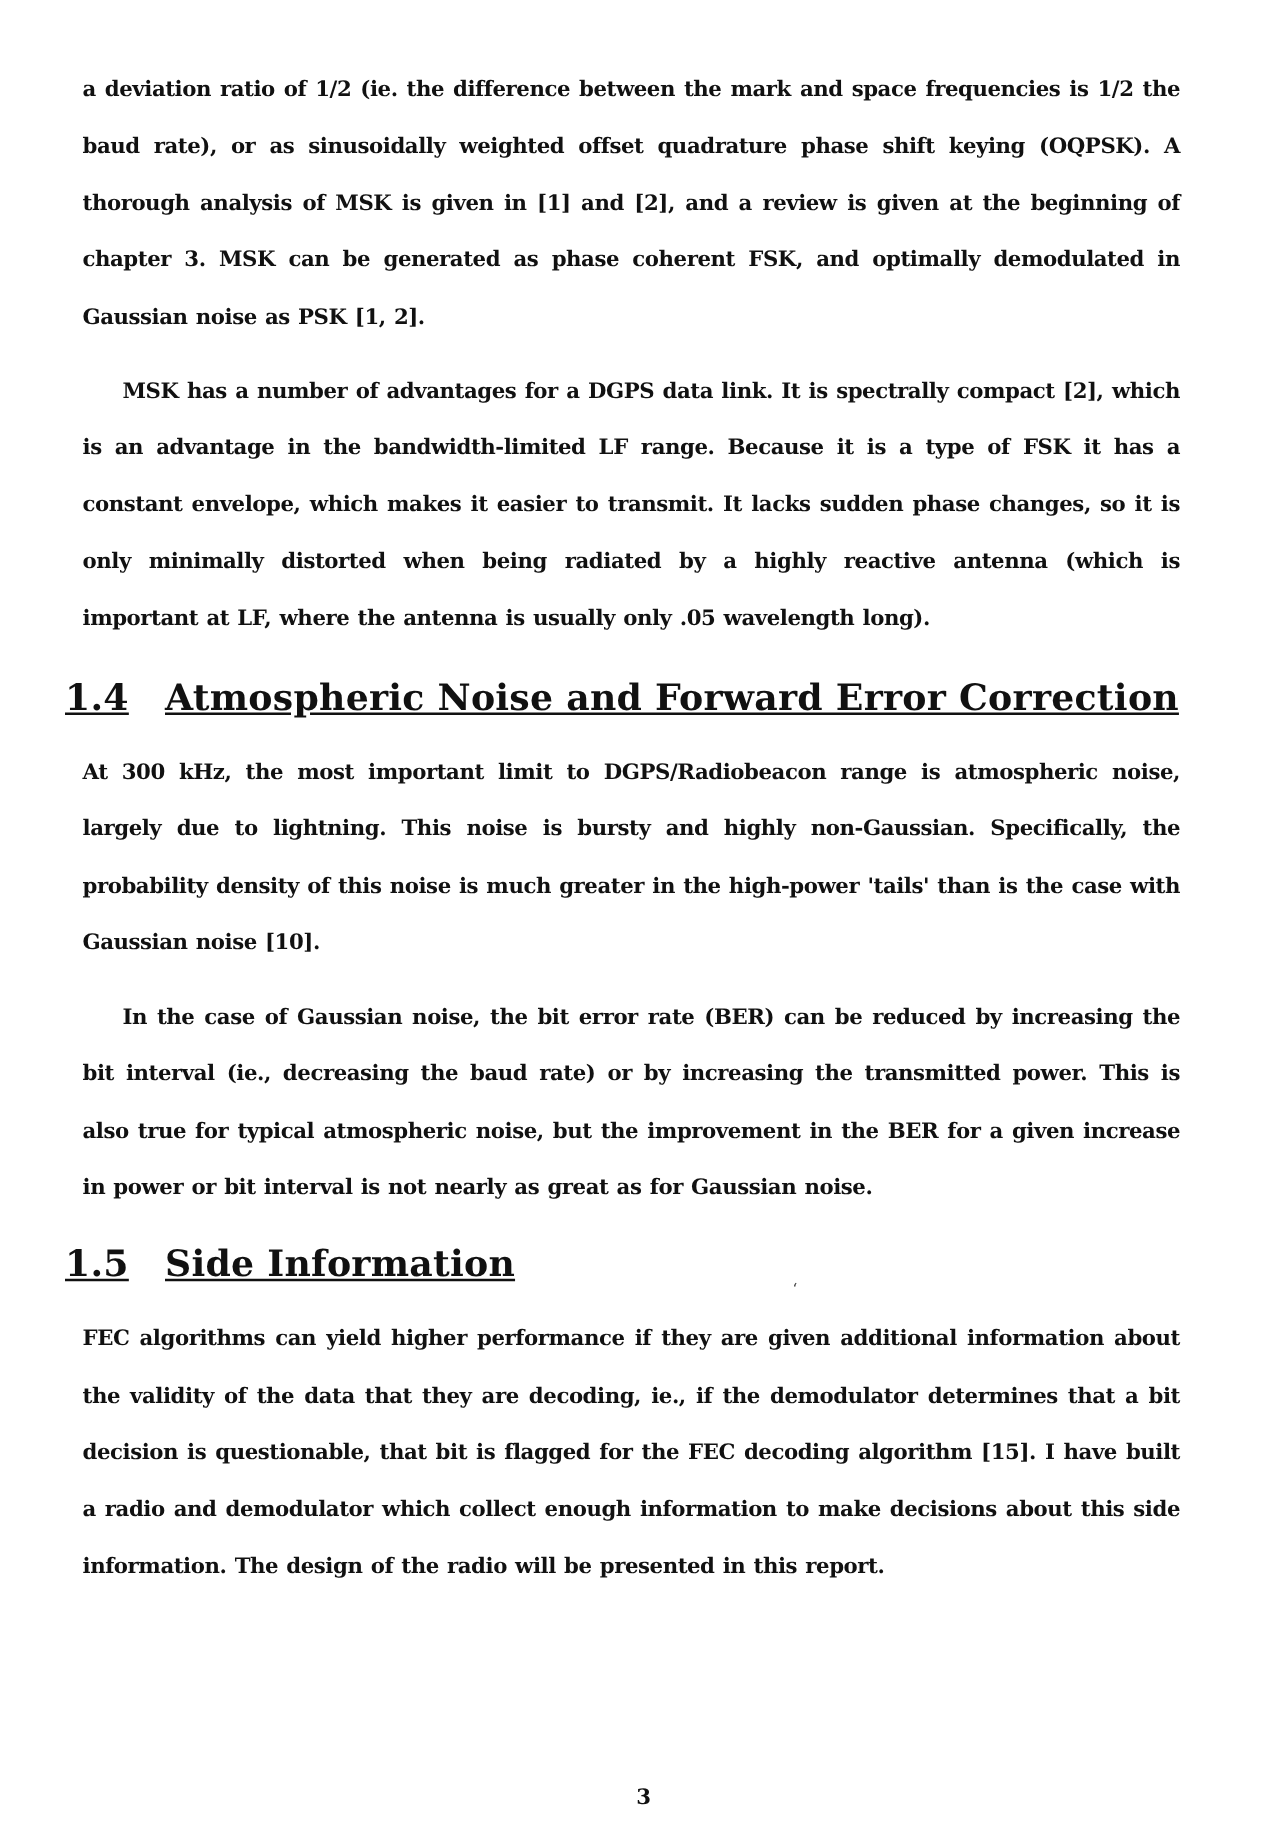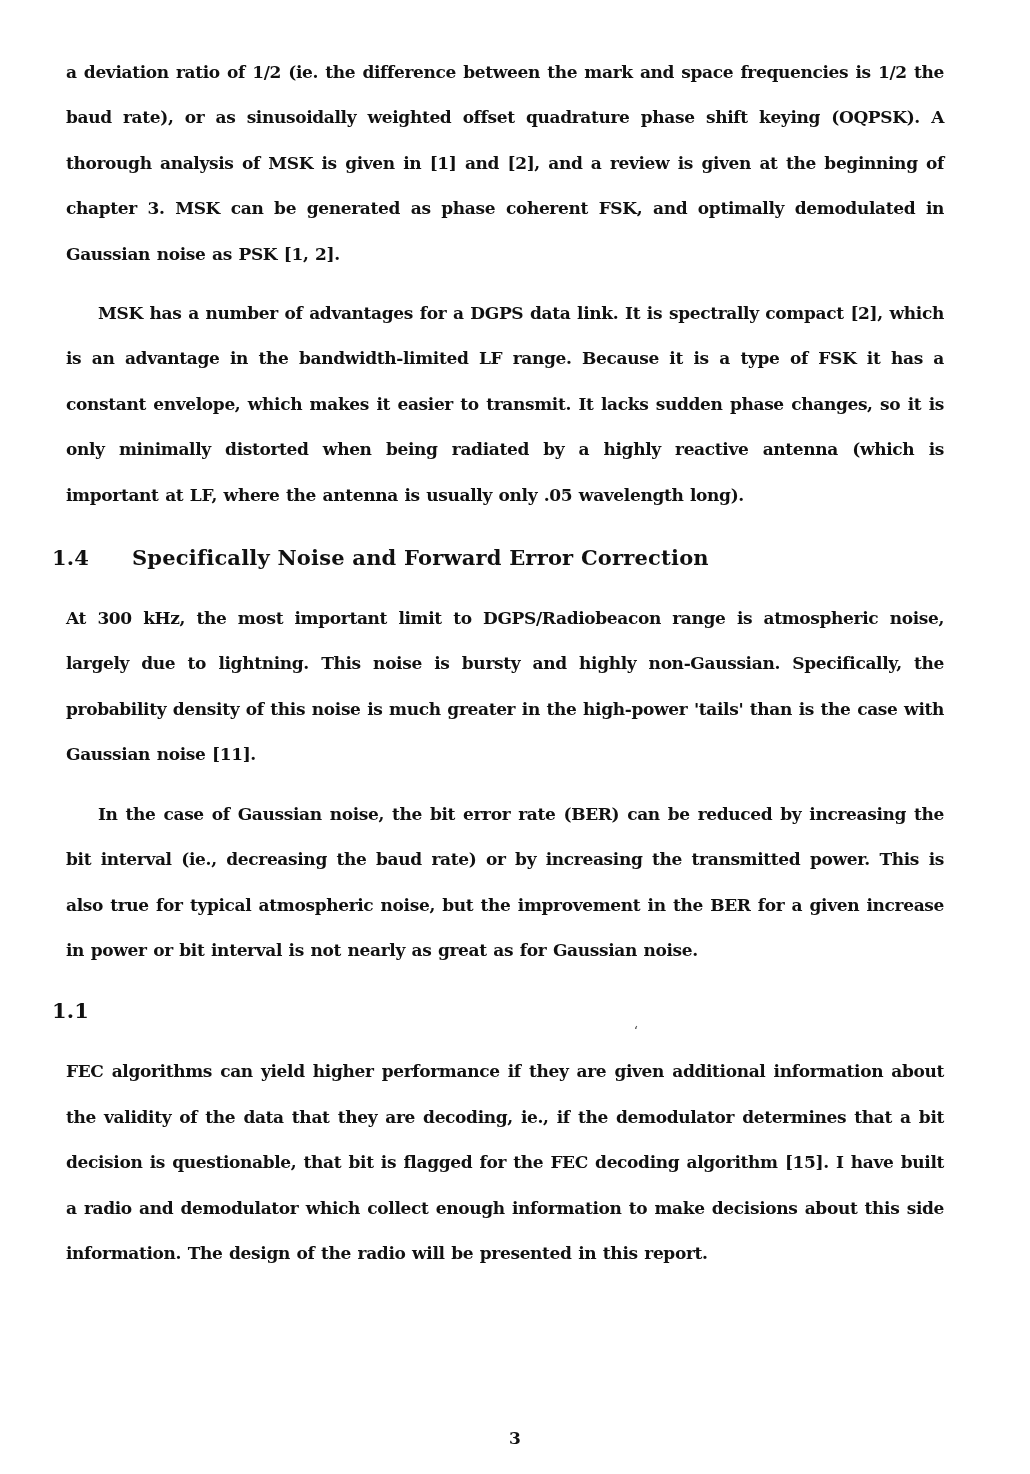--- a/index.html
+++ b/index.html
@@ -14,49 +14,51 @@
       font-size: 17px;
       line-height: 45.4px;
       text-align: justify;
       font-weight: bold;
       letter-spacing: -0.35px;
       word-spacing: 1px;
     }
     .para.indent { text-indent: 32px; }
     .heading {
       margin: 0;
-      font-size: 21px;
+      font-size: 29px;
       font-weight: bold;
       line-height: 36px;
       display: flex;
       letter-spacing: 0.2px;
+      text-decoration: underline;
     }
     .heading .num { width: 80px; }
     .h14 { margin-top: 22px; margin-bottom: 20px; }
     .h15 { margin-top: 20px; margin-bottom: 20px; }
     .stray { position: absolute; left: 634px; top: 1024px; font-size: 12px; color: #333; }
     .page-number {
       position: absolute; left: 0; width: 1030px; top: 1428px;
       text-align: center; font-size: 17px; font-weight: bold;
     }
   </style>
 </head>
 <body>
 
 <div class="page">
   <p class="para">a deviation ratio of 1/2 (ie. the difference between the mark and space frequencies is 1/2 the baud rate), or as sinusoidally weighted offset quadrature phase shift keying (OQPSK). A thorough analysis of MSK is given in [1] and [2], and a review is given at the beginning of chapter 3. MSK can be generated as phase coherent FSK, and optimally demodulated in Gaussian noise as PSK [1, 2].</p>
   <p class="para indent">MSK has a number of advantages for a DGPS data link. It is spectrally compact [2], which is an advantage in the bandwidth-limited LF range. Because it is a type of FSK it has a constant envelope, which makes it easier to transmit. It lacks sudden phase changes, so it is only minimally distorted when being radiated by a highly reactive antenna (which is important at LF, where the antenna is usually only .05 wavelength long).</p>
 
   <h2 class="heading h14">
     <span class="num">1.4</span>
-    <span>Specifically Noise and Forward Error Correction</span>
+    <span>Atmospheric Noise and Forward Error Correction</span>
   </h2>
-  <p class="para">At 300 kHz, the most important limit to DGPS/Radiobeacon range is atmospheric noise, largely due to lightning. This noise is bursty and highly non-Gaussian. Specifically, the probability density of this noise is much greater in the high-power 'tails' than is the case with Gaussian noise [11].</p>
+  <p class="para">At 300 kHz, the most important limit to DGPS/Radiobeacon range is atmospheric noise, largely due to lightning. This noise is bursty and highly non-Gaussian. Specifically, the probability density of this noise is much greater in the high-power 'tails' than is the case with Gaussian noise [10].</p>
   <p class="para indent">In the case of Gaussian noise, the bit error rate (BER) can be reduced by increasing the bit interval (ie., decreasing the baud rate) or by increasing the transmitted power. This is also true for typical atmospheric noise, but the improvement in the BER for a given increase in power or bit interval is not nearly as great as for Gaussian noise.</p>
 
   <h2 class="heading h15">
-    <span class="num">1.1</span>
+    <span class="num">1.5</span>
+    <span>Side Information</span>
   </h2>
   <p class="para">FEC algorithms can yield higher performance if they are given additional information about the validity of the data that they are decoding, ie., if the demodulator determines that a bit decision is questionable, that bit is flagged for the FEC decoding algorithm [15]. I have built a radio and demodulator which collect enough information to make decisions about this side information. The design of the radio will be presented in this report.</p>
 </div>
 
 <span class="stray">‘</span>
 <div class="page-number">3</div>
 
 </body></html>

